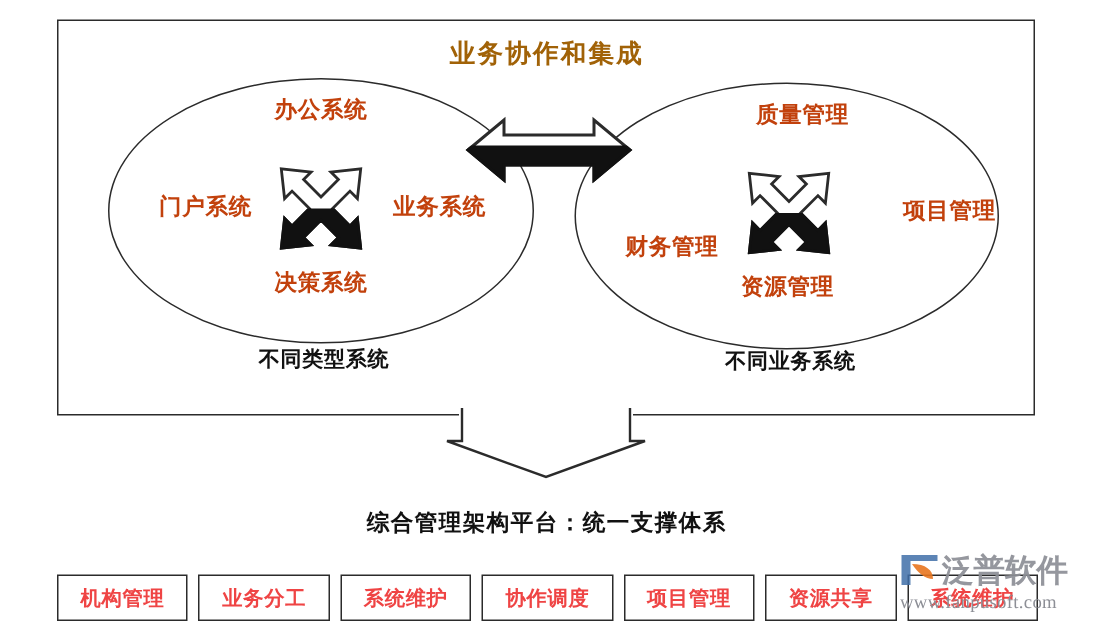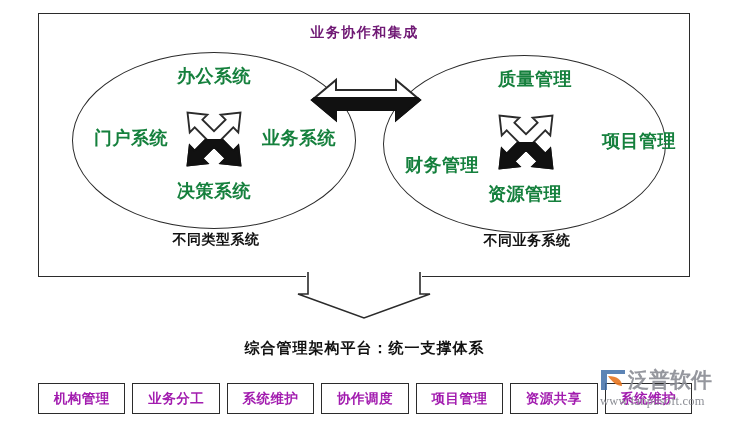--- a/index.html
+++ b/index.html
@@ -40,43 +40,43 @@
     background: #ffffff;
   }
 
   
   .diagram-title {
     position: absolute;
     left: 0;
     top: 24px;
     width: 729px;
     text-align: center;
-    font-size: 14px;
+    font-size: 17px;
     font-weight: bold;
     letter-spacing: 1.5px;
-    color: #701a75;
+    color: #a16207;
   }
 
   
   .ellipse {
     position: absolute;
     border: 1.5px solid #2b2b2b;
     border-radius: 50%;
     box-sizing: border-box;
     background: transparent;
   }
   .ellipse-left  { left: 72px;  top: 52px; width: 284px; height: 177px; }
   .ellipse-right { left: 383px; top: 55px; width: 283px; height: 178px; }
 
   
   .node-label {
     position: absolute;
-    font-size: 18px;
-    font-weight: bold;
-    color: #15803d;
+    font-size: 15px;
+    font-weight: bold;
+    color: #c2410c;
     white-space: nowrap;
     letter-spacing: 0.5px;
   }
   .node-top    { transform: translateX(-50%); }
   .node-bottom { transform: translateX(-50%); }
   .node-left   { transform: translate(-100%, -50%); }
   .node-right  { transform: translateY(-50%); }
 
   
   .ellipse-caption {
@@ -141,21 +141,21 @@
   .module-box {
     flex: 1 1 0;
     height: 31px;
     border: 1.6px solid #2b2b2b;
     box-sizing: border-box;
     display: flex;
     align-items: center;
     justify-content: center;
     font-size: 13.5px;
     font-weight: bold;
-    color: #a21caf;
+    color: #ef4444;
     background: #ffffff;
     letter-spacing: 0.5px;
     white-space: nowrap;
   }
 
   
   .watermark {
     position: absolute;
     left: 598px;
     top: 366px;

